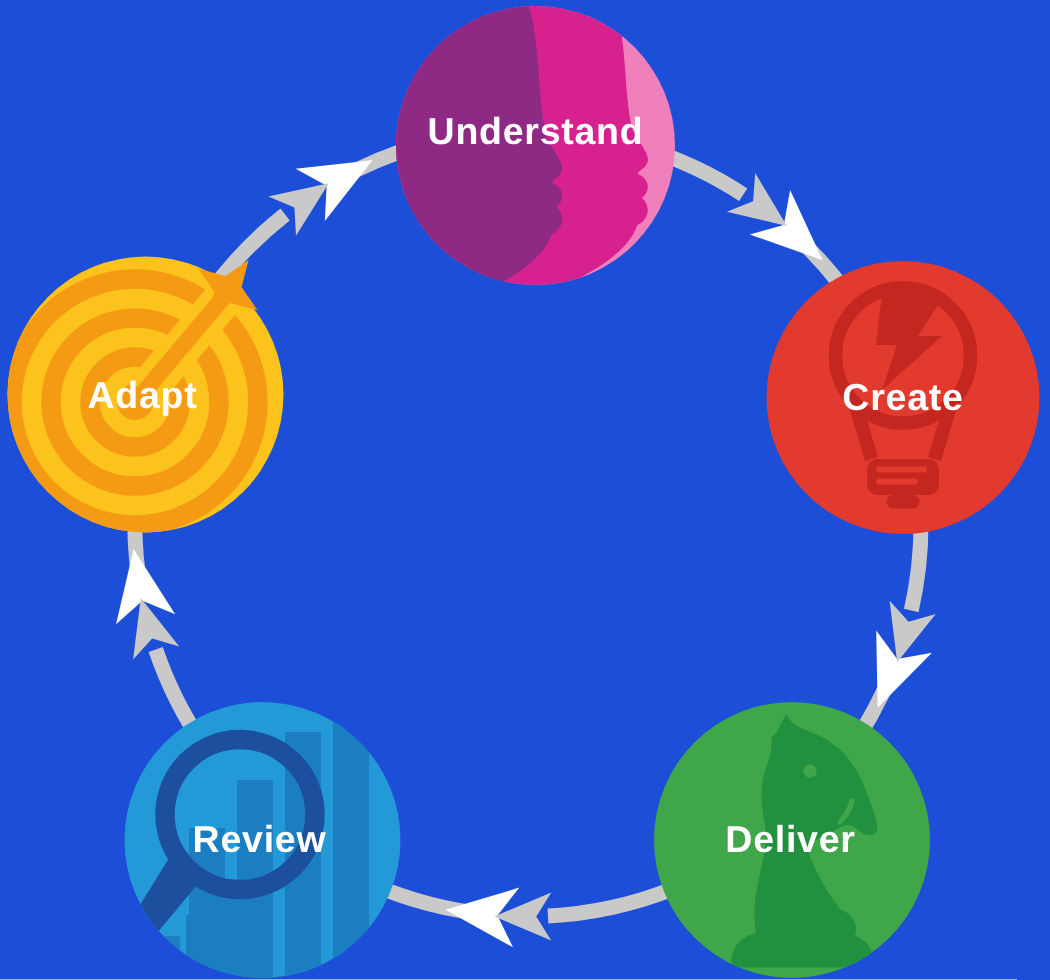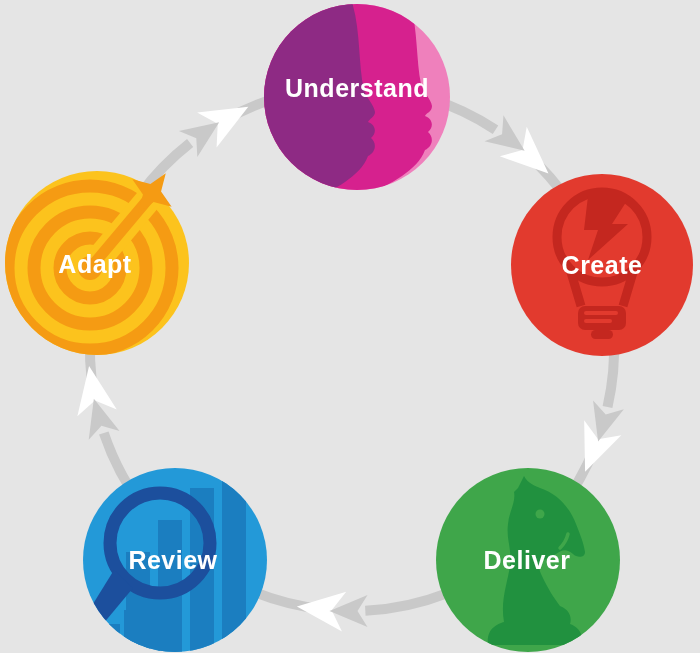--- a/index.html
+++ b/index.html
@@ -1,16 +1,16 @@
 <!DOCTYPE html>
 <html><head>
 <meta charset="utf-8">
 <style>
   html,body{margin:0;padding:0;background:#ffffff;}
-  .canvas{position:relative;width:700px;height:653px;background:#e5e5e5;overflow:hidden;
+  .canvas{position:relative;width:700px;height:653px;background:#1d4ed8;overflow:hidden;
           font-family:"Liberation Sans",sans-serif;}
   svg{display:block;}
   .arc{fill:none;stroke:#c9c9c9;stroke-width:10;}
   .stage-label{font-family:"Liberation Sans",sans-serif;font-weight:700;font-size:25px;
                fill:#ffffff;text-anchor:middle;dominant-baseline:central;letter-spacing:.5px;}
 </style>
 </head>
 <body>
 
 <div class="canvas">

